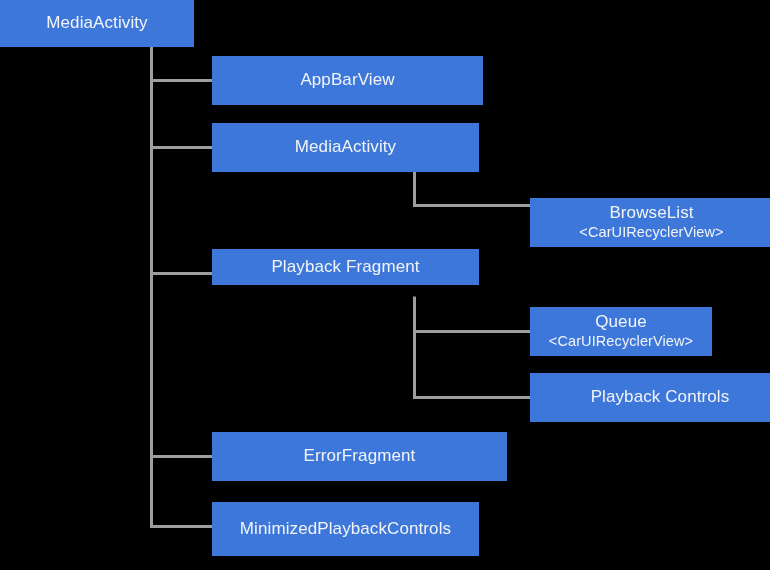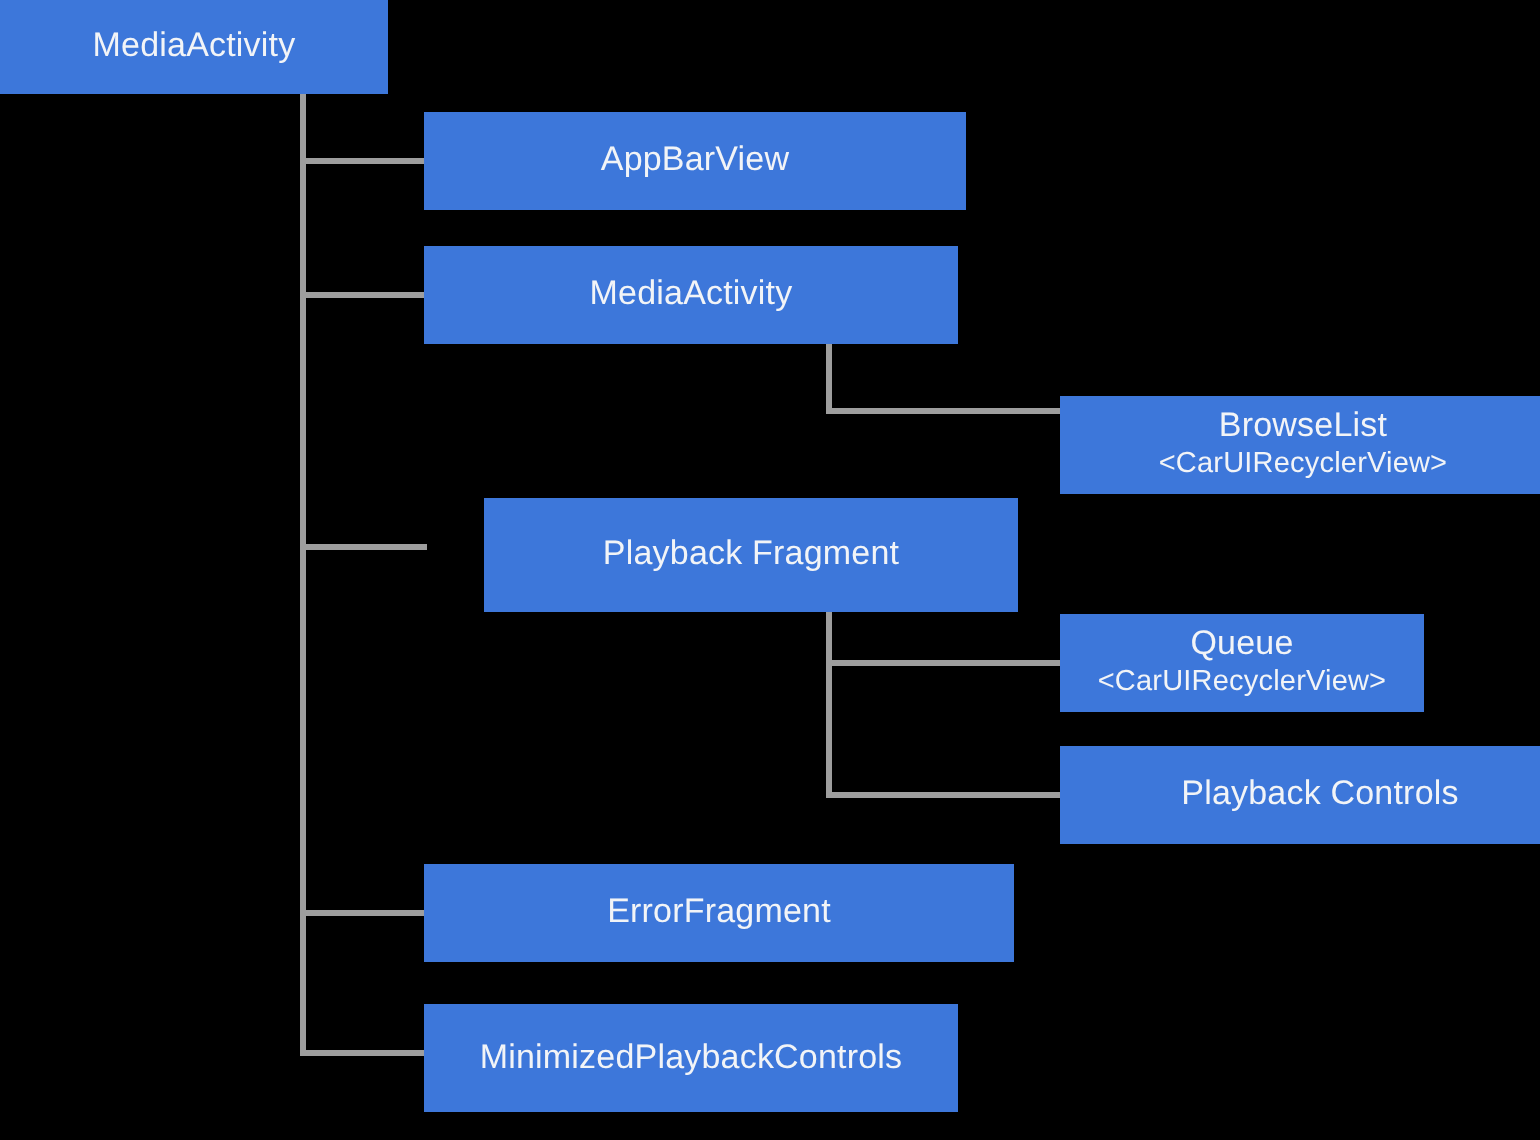--- a/index.html
+++ b/index.html
@@ -98,21 +98,21 @@
   <div class="node single" style="left:212px; top:123px; width:267px; height:49px;">
     <span class="title">MediaActivity</span>
 
   </div>
 
   <div class="node" style="left:530px; top:198px; width:243px; height:49px;">
     <span class="title">BrowseList</span>
     <span class="subtitle">&lt;CarUIRecyclerView&gt;</span>
   </div>
 
-  <div class="node single" style="left:212px; top:249px; width:267px; height:57px;margin-left:30px;">
+  <div class="node single" style="left:212px; top:249px; width:267px; height:36px;">
     <span class="title">Playback Fragment</span>
 
   </div>
 
   <div class="node" style="left:530px; top:307px; width:182px; height:49px;">
     <span class="title">Queue</span>
     <span class="subtitle">&lt;CarUIRecyclerView&gt;</span>
   </div>
 
   <div class="node single" style="left:530px; top:373px; width:260px; height:49px;">

